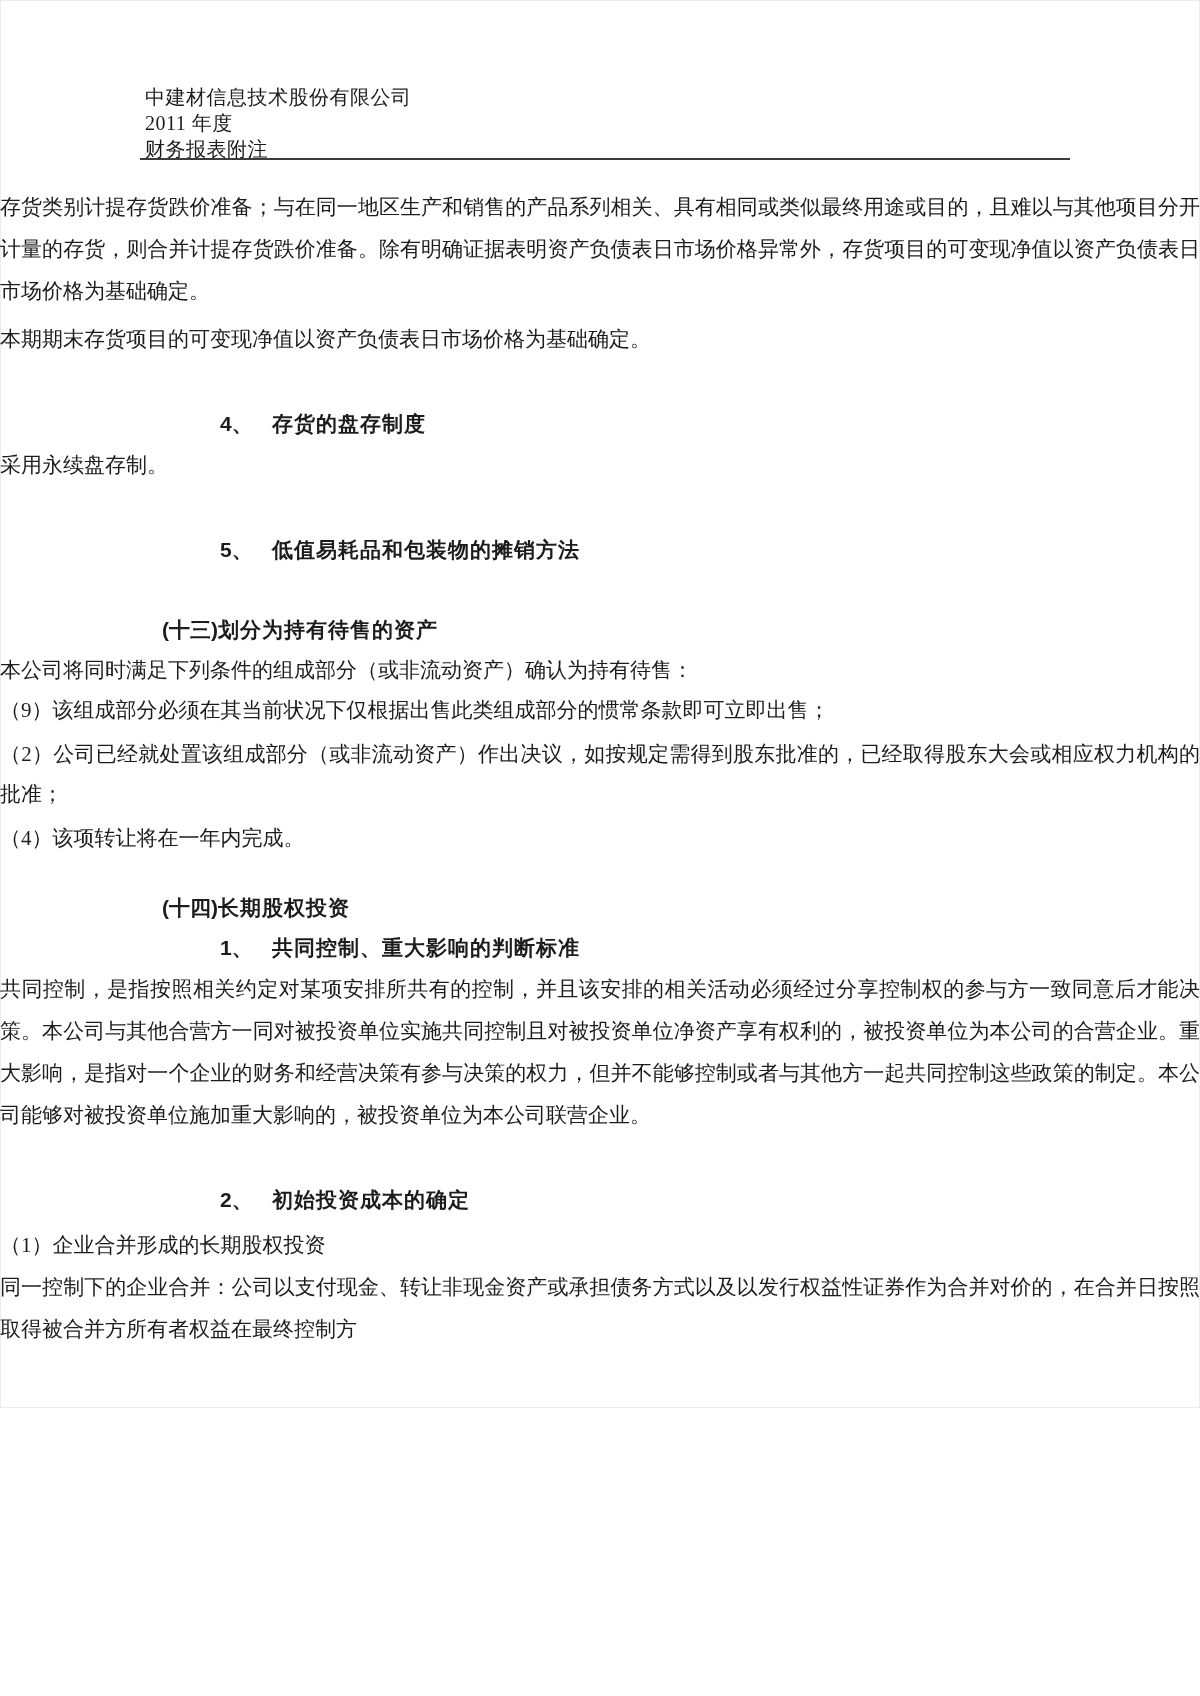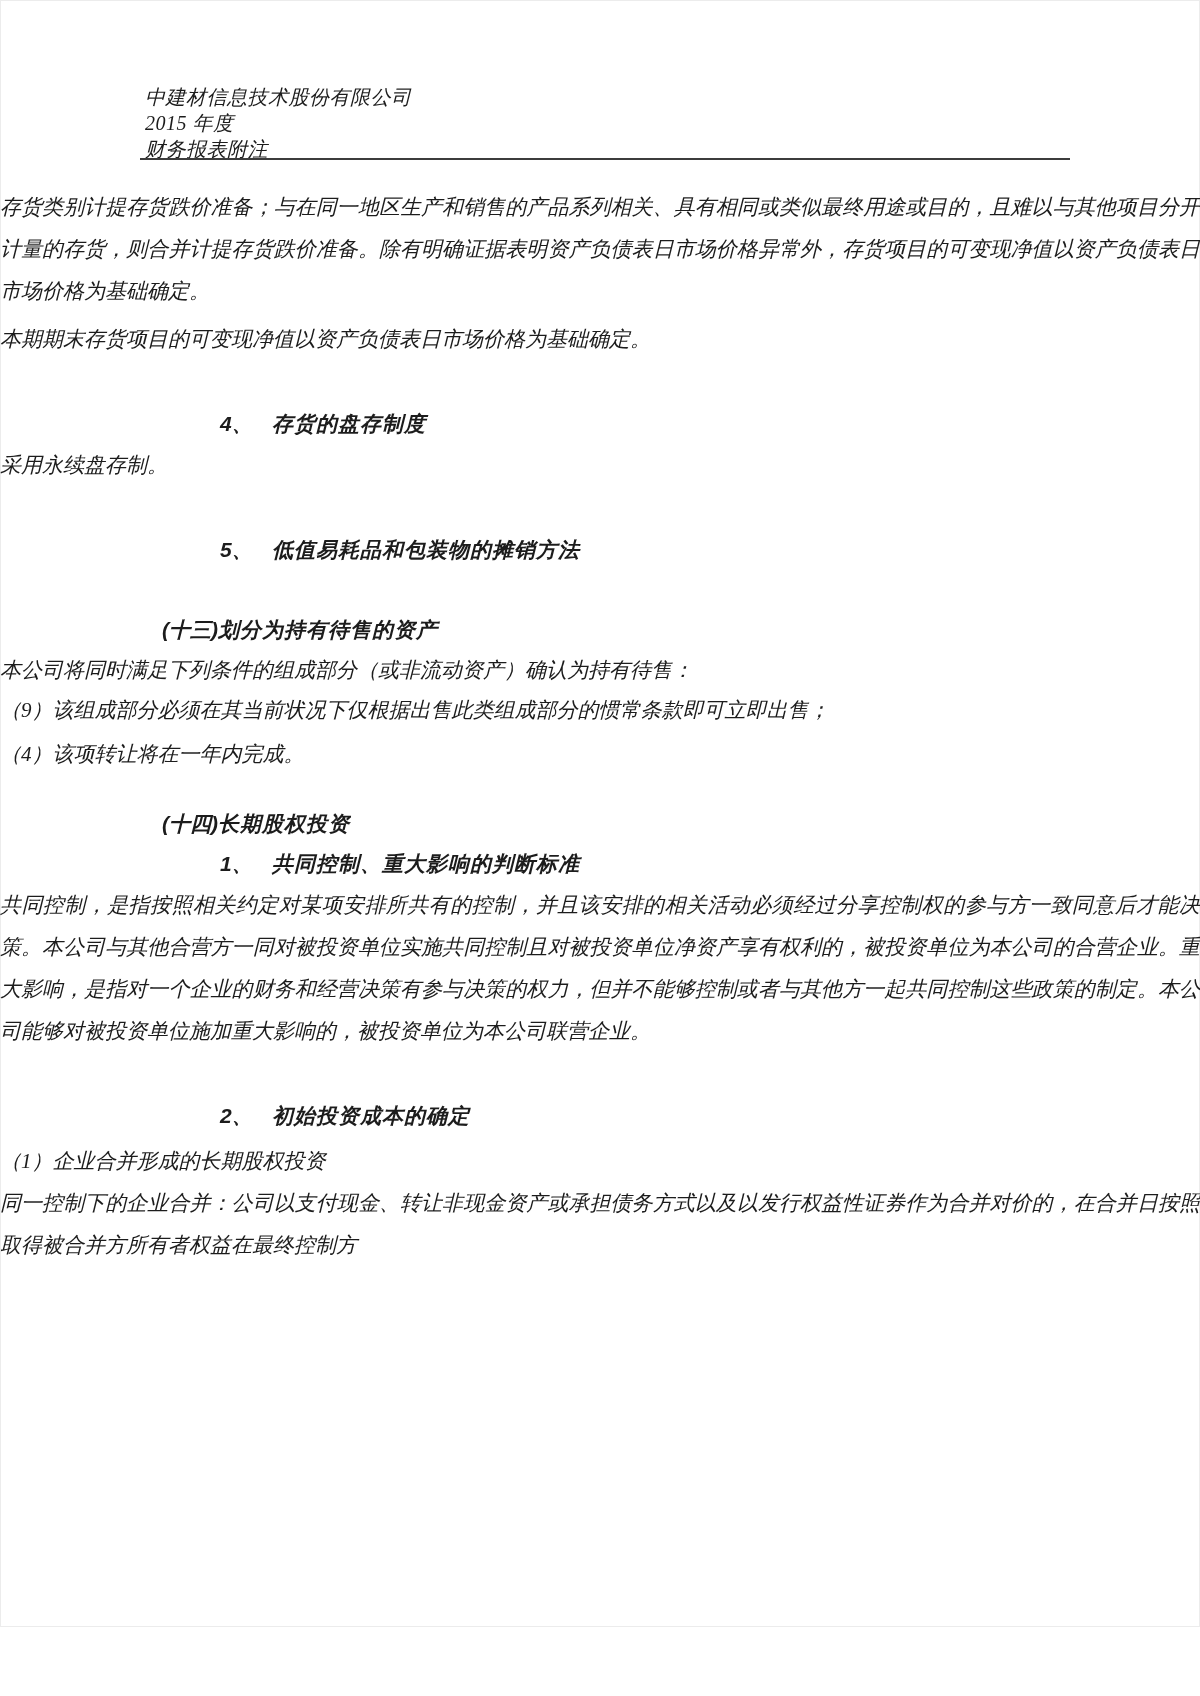--- a/index.html
+++ b/index.html
@@ -1,25 +1,24 @@
 <!DOCTYPE html>
 <html lang="zh"><head>
 <meta charset="utf-8">
 <style>
   html,body { margin:0; padding:0; background:#ffffff; }
   .page {
     position: relative;
     width: 1200px;
-    height: 1627px;
+    height: 1408px;
     background: #ffffff;
     color: #1c1c1c;
     font-family: "Liberation Serif", "DejaVu Serif", serif;
     overflow: hidden;
     box-shadow: inset 0 0 0 1px #ececec;
-    font-style: italic;
   }
   
   .doc-header {
     position: absolute;
     left: 145px;
     top: 84px;
     font-size: 20px;
     line-height: 26px;
     letter-spacing: 0.5px;
     white-space: nowrap;
@@ -80,21 +79,21 @@
     color: #2a2a2a;
   }
 </style>
 </head>
 <body>
 
 <div class="page">
 
   <header class="doc-header">
     <div>中建材信息技术股份有限公司</div>
-    <div>2015 年度</div>
+    <div>2011 年度</div>
     <div>财务报表附注</div>
   </header>
 
   <div class="header-rule"></div>
 
   <main class="doc-main">
 
     <p class="body2">存货类别计提存货跌价准备；与在同一地区生产和销售的产品系列相关、具有相同或类似最终用途或目的，且难以与其他项目分开计量的存货，则合并计提存货跌价准备。除有明确证据表明资产负债表日市场价格异常外，存货项目的可变现净值以资产负债表日市场价格为基础确定。</p>
 
     <p class="body2 mt6">本期期末存货项目的可变现净值以资产负债表日市场价格为基础确定。</p>
@@ -109,20 +108,21 @@
       <span class="h2num">5、</span>
       <span>低值易耗品和包装物的摊销方法</span>
     </div>
 
     <div class="h1row mt40">
       <span class="h1num">(十三)</span>
       <span>划分为持有待售的资产</span>
     </div>
     <p class="body1">本公司将同时满足下列条件的组成部分（或非流动资产）确认为持有待售：</p>
     <p class="body1">（9）该组成部分必须在其当前状况下仅根据出售此类组成部分的惯常条款即可立即出售；</p>
+    <p class="body1 mt4">（2）公司已经就处置该组成部分（或非流动资产）作出决议，如按规定需得到股东批准的，已经取得股东大会或相应权力机构的批准；</p>
     <p class="body1 mt4">（4）该项转让将在一年内完成。</p>
 
     <div class="h1row mt30">
       <span class="h1num">(十四)</span>
       <span>长期股权投资</span>
     </div>
 
     <div class="h2row">
       <span class="h2num">1、</span>
       <span>共同控制、重大影响的判断标准</span>

